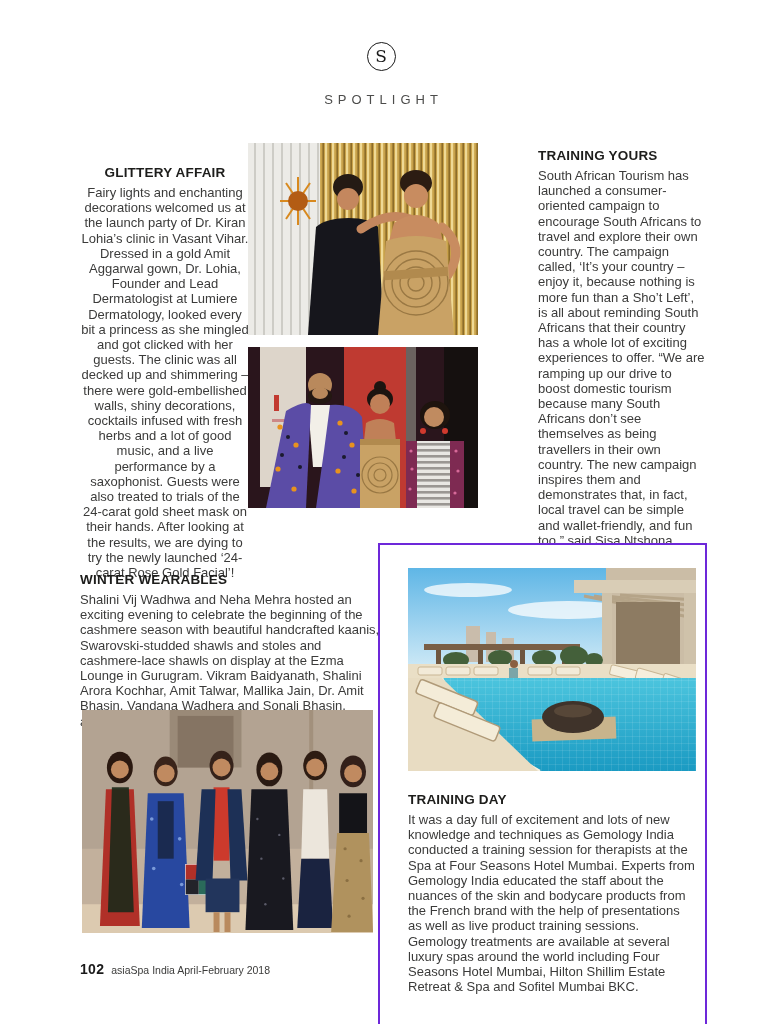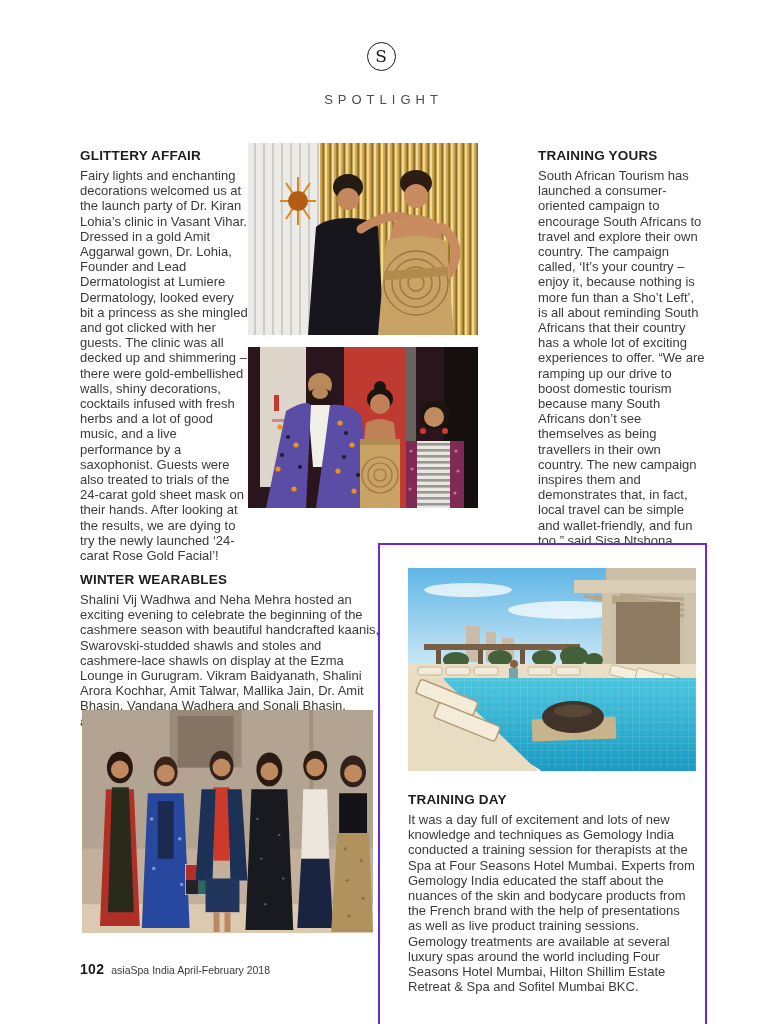--- a/index.html
+++ b/index.html
@@ -19,21 +19,21 @@
     font-size:13px;letter-spacing:5px;color:#4c4c4b;text-indent:5px;
   }
   
   .article{position:absolute;}
   .art-title{
     margin:0 0 5px 0;font-size:13.5px;font-weight:bold;color:#1d1d1b;letter-spacing:0.2px;
   }
   .art-body{
     margin:0;font-size:13px;line-height:15.2px;color:#3b3b3a;
   }
-  #glittery{left:80px;top:148px;width:170px;}
+  #glittery{left:80px;top:165px;width:170px;text-align:center;}
   #locally{left:538px;top:148px;width:167px;}
   #winter{left:80px;top:572px;width:300px;}
   
   figure{margin:0;padding:0;position:absolute;}
   figure svg{display:block;width:100%;height:100%;}
   #photo-top{left:248px;top:143px;width:230px;height:192px;}
   #photo-bottom{left:248px;top:347px;width:230px;height:161px;}
   #photo-group{left:82px;top:710px;width:291px;height:223px;}
   
   .feature-box{

